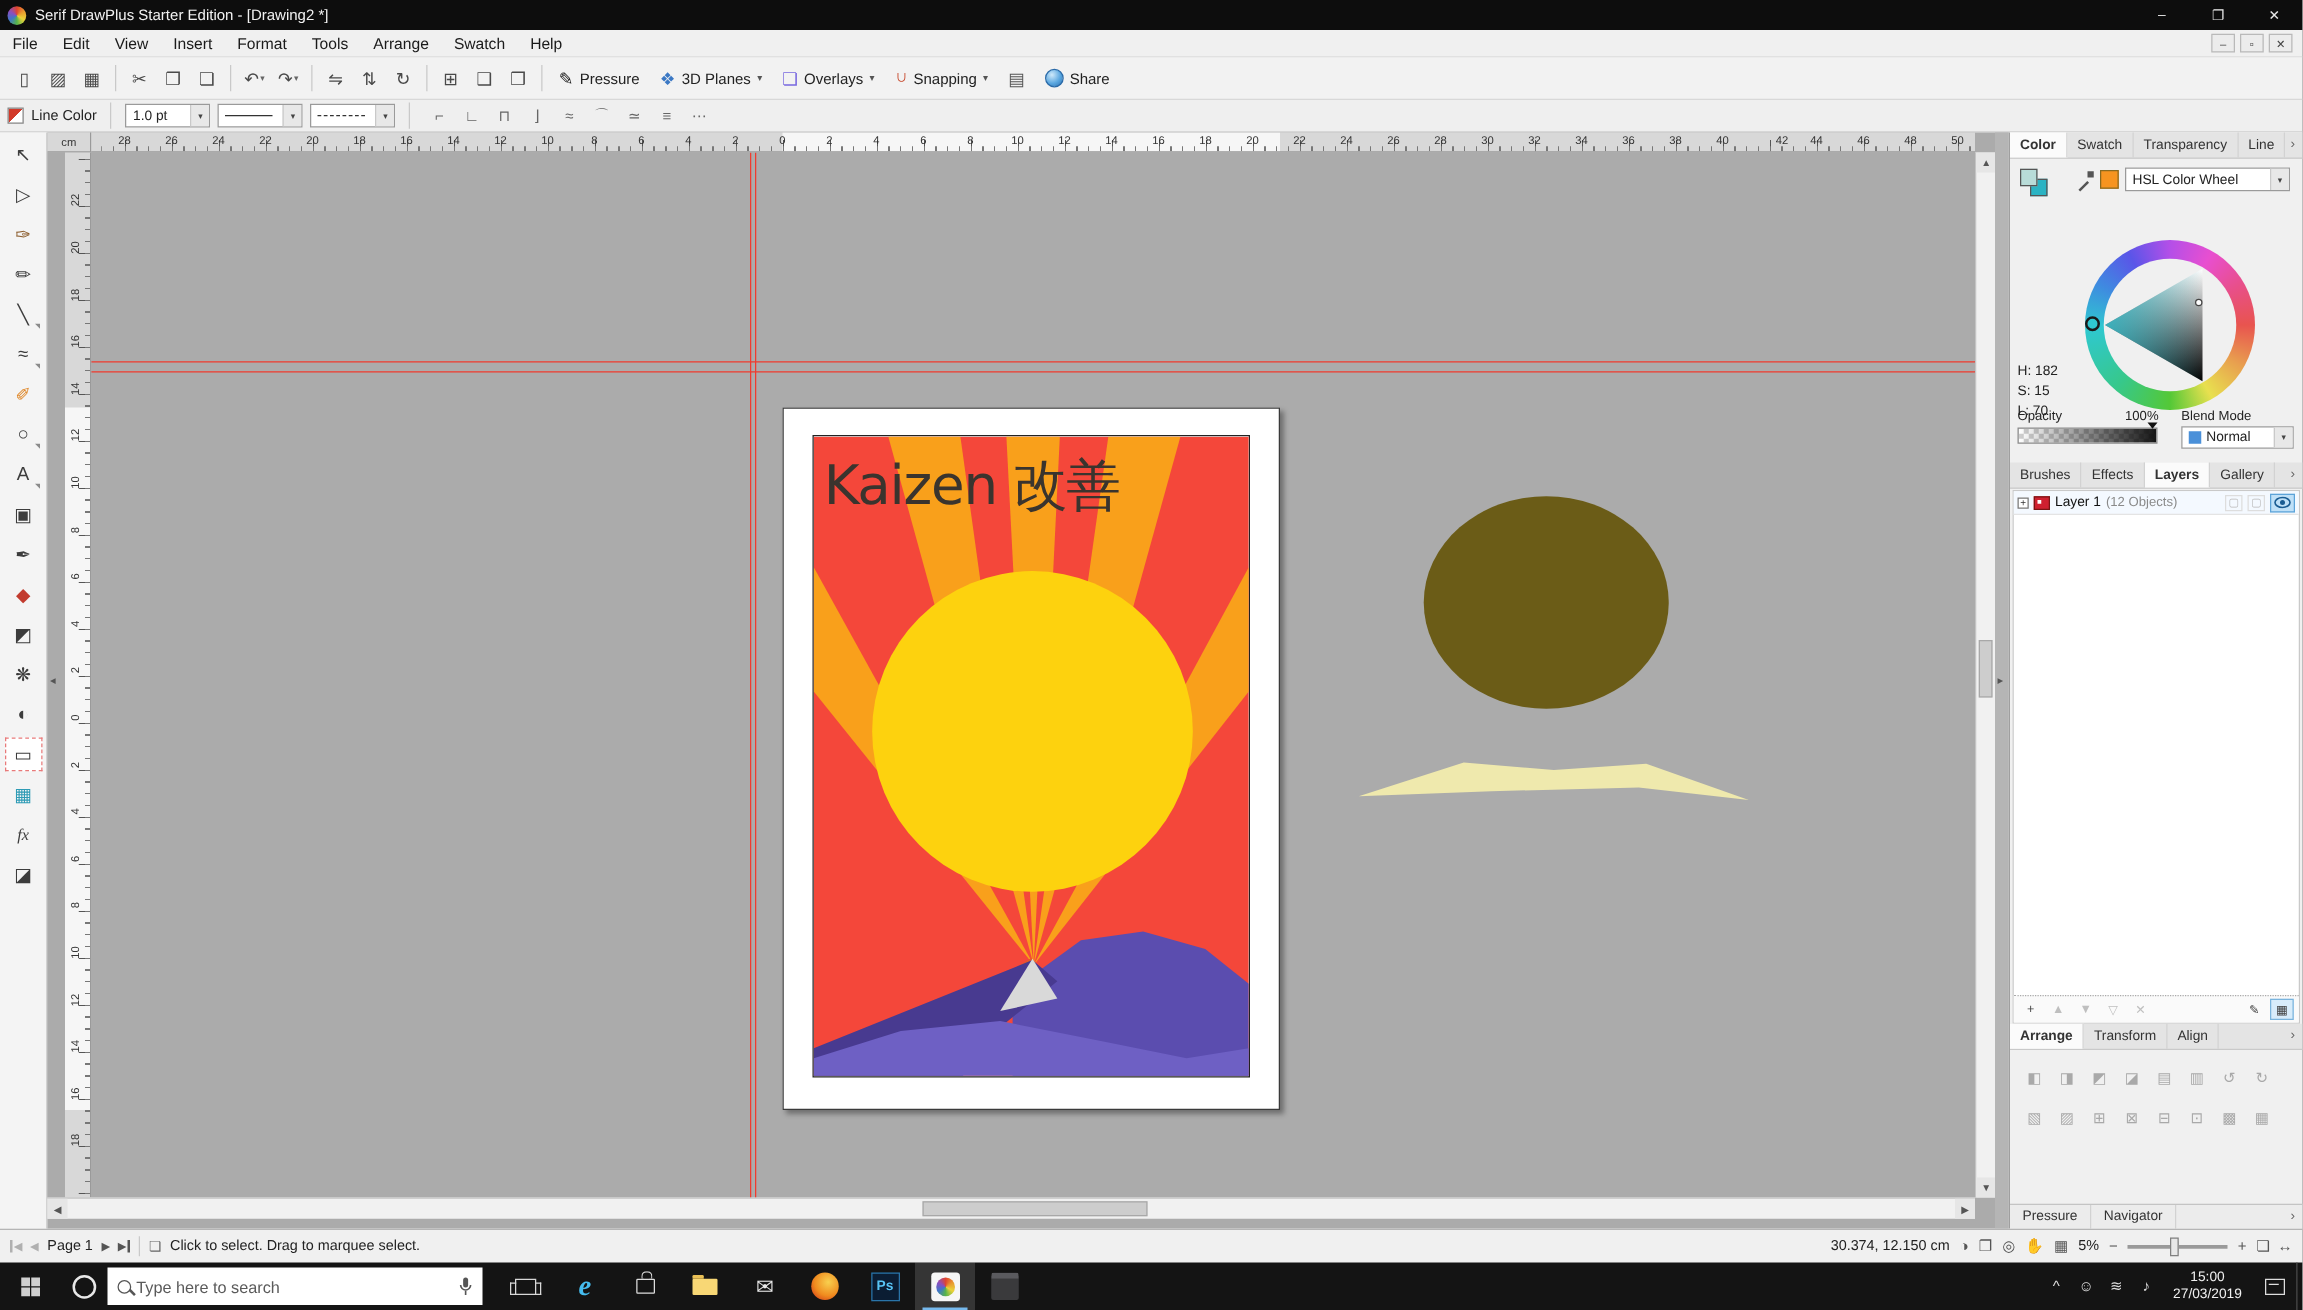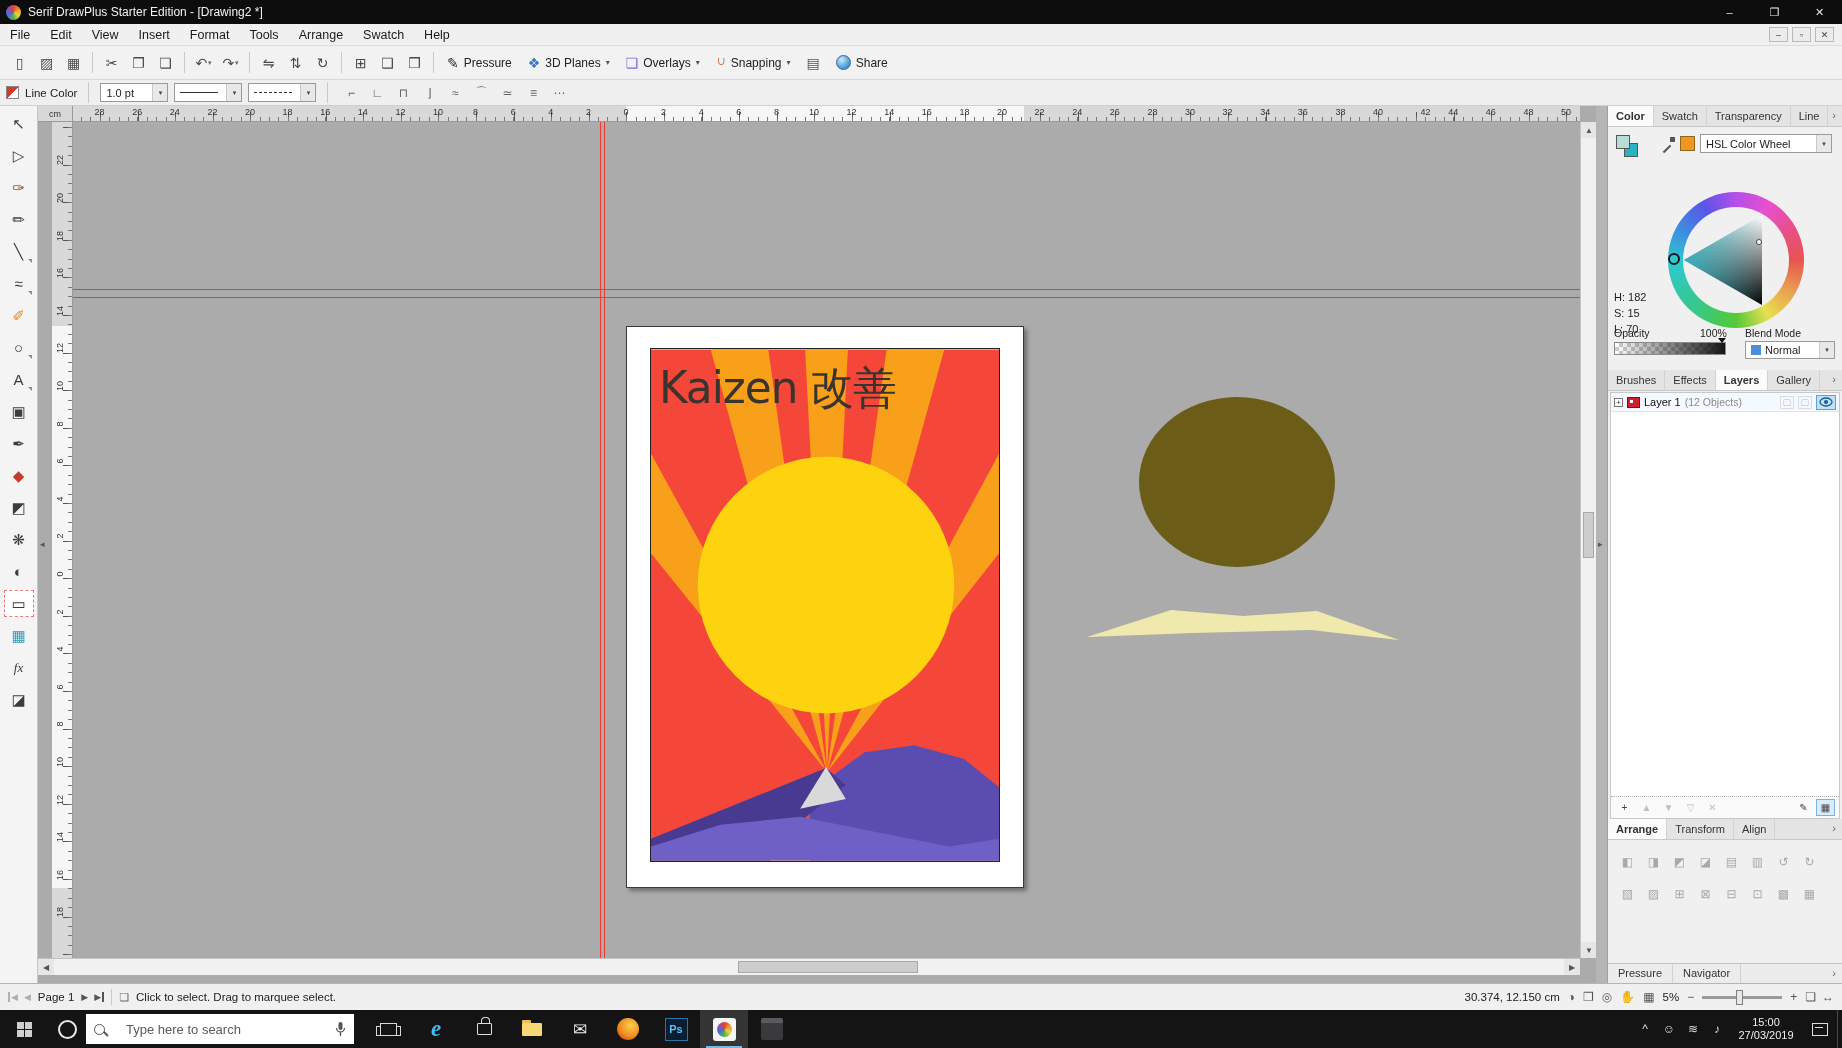--- a/index.html
+++ b/index.html
@@ -148,21 +148,21 @@
   #zoom-slider .tick{position:absolute;left:50%;top:-3px;width:1px;height:9px;background:#777;}
   #zoom-slider .zthumb{position:absolute;left:34px;top:-6px;width:7px;height:15px;background:#e8e8e8;border:1px solid #808080;}
 
   
   #taskbar{position:absolute;left:0;right:0;top:1010px;height:38px;background:#141414;display:flex;align-items:center;color:#eee;}
   #start-btn{width:48px;height:100%;display:flex;align-items:center;justify-content:center;}
   .win-logo{display:grid;grid-template-columns:7px 7px;grid-template-rows:7px 7px;gap:1px;}
   .win-logo i{background:#cfcfcf;}
   #cortana-btn{width:38px;height:100%;display:flex;align-items:center;justify-content:center;}
   .cortana-ring{width:19px;height:19px;border:2px solid #e8e8e8;border-radius:50%;}
-  #search-box{width:268px;height:30px;background:#fff;display:flex;align-items:center;padding:0 8px;gap:21px;color:#5a5a5a;}
+  #search-box{width:300px;height:30px;background:#fff;display:flex;align-items:center;padding:0 8px;gap:4px;color:#5a5a5a;}
   .mag{width:11px;height:11px;border:1.5px solid #555;border-radius:50%;position:relative;flex:0 0 auto;}
   .mag::after{content:"";position:absolute;width:6px;height:1.5px;background:#555;transform:rotate(45deg);right:-5px;bottom:-1px;}
   #search-text{font-size:13px;flex:1;}
   #tb-apps{display:flex;height:100%;margin-left:10px;}
   .tb-app{width:48px;height:100%;display:flex;align-items:center;justify-content:center;position:relative;}
   .tb-app.active{background:rgba(255,255,255,.14);}
   .tb-app.active::after{content:"";position:absolute;left:6px;right:6px;bottom:0;height:2px;background:#76b9ed;}
   .tb-app.taskview .shape{width:17px;height:13px;border:1.5px solid #d8d8d8;position:relative;background:transparent;}
   .tb-app.taskview .shape::before{content:"";position:absolute;left:-5px;top:2px;width:4px;height:8px;border:1.5px solid #d8d8d8;border-right:none;}
   .tb-app.taskview .shape::after{content:"";position:absolute;right:-5px;top:2px;width:4px;height:8px;border:1.5px solid #d8d8d8;border-left:none;}

